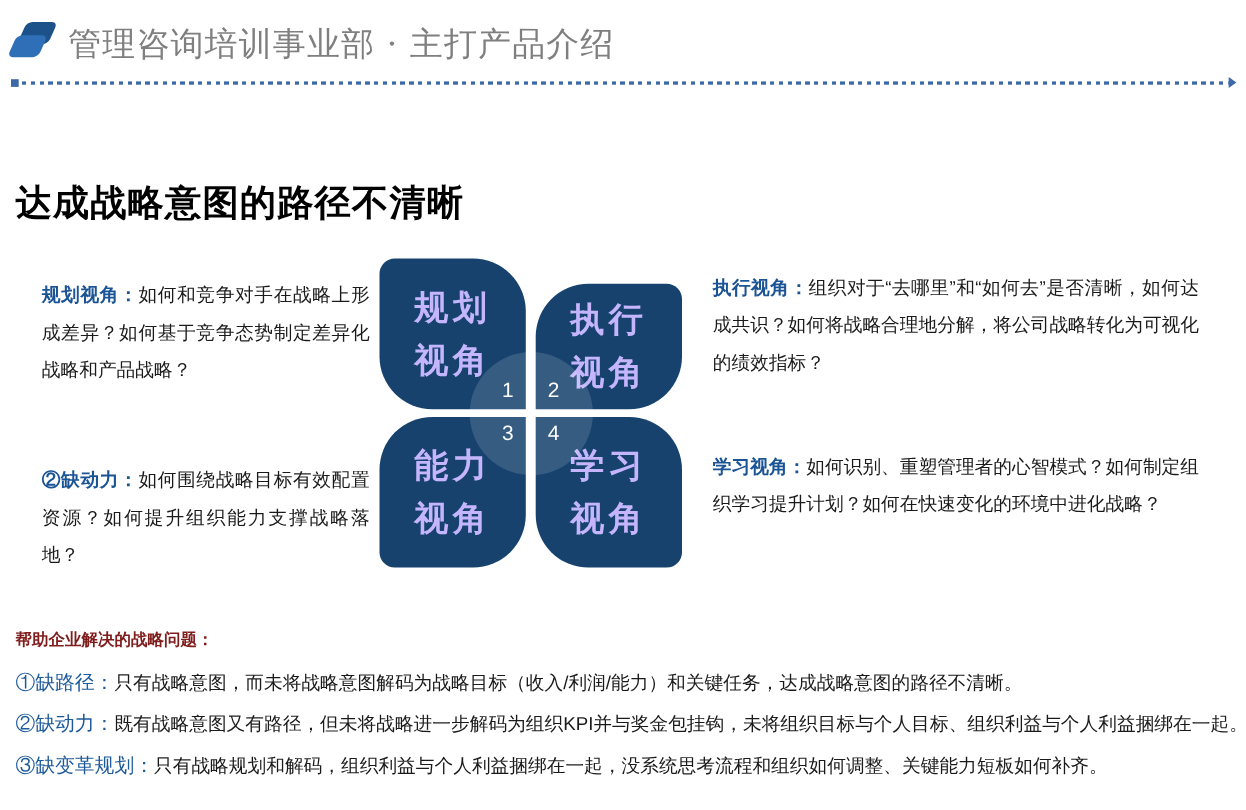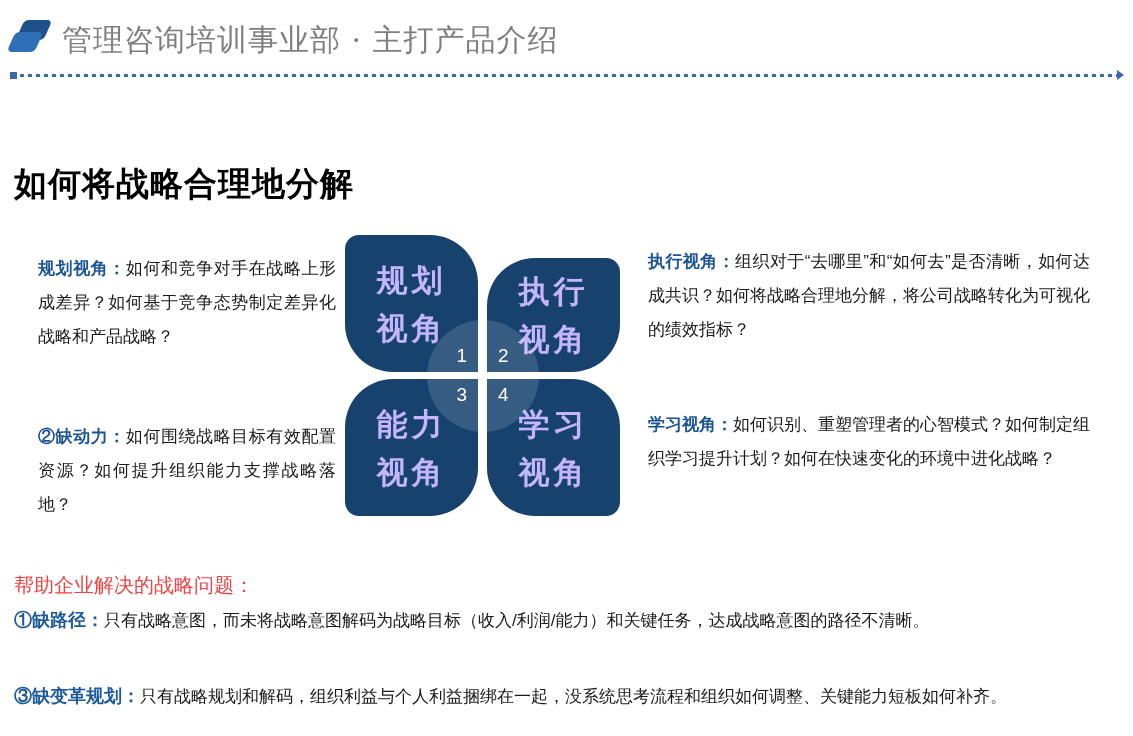--- a/index.html
+++ b/index.html
@@ -93,48 +93,48 @@
     text-align:justify;
   }
   .pblock .plabel{color:#1B5494;font-weight:bold;margin-top:40px;}
   .pblock.p-planning {left:38px; top:252px; width:298px;}
   .pblock.p-execution{left:648px;top:245px;width:442px;}
   .pblock.p-capability{left:38px;top:420px;width:298px;}
   .pblock.p-learning {left:648px;top:408px;width:442px;}
   
   .problems-heading{
     position:absolute;left:14px;top:572px;
-    font-size:20px;font-weight:normal;color:#ef4444;
+    font-size:15px;font-weight:bold;color:#7f1d1d;
   }
   .problem{
     position:absolute;left:14px;width:1115px;
     font-size:17px;color:#1a1a1a;white-space:nowrap;
   }
-  .problem .plabel{color:#1D5A9B;font-weight:bold;font-size:18px;}
+  .problem .plabel{color:#1D5A9B;font-weight:normal;font-size:18px;}
   .problem.i0{top:608px;}
   .problem.i1{top:646px;}
   .problem.i2{top:684px;}
 </style>
 </head>
 <body>
 
 <div class="slide">
 
   <div class="logo">
     <span class="back"></span>
     <span class="front"></span>
   </div>
   <div class="header-title">管理咨询培训事业部 · 主打产品介绍</div>
 
   <div class="dot-start"></div>
   <div class="dotline"></div>
   <div class="dot-arrow"></div>
 
 
-  <div class="section-title">如何将战略合理地分解</div>
+  <div class="section-title">达成战略意图的路径不清晰</div>
 
   <div class="quadrant">
     <div class="qcell tl">
       <span class="qlabel">规划
 视角</span>
       <span class="qnum">1</span>
     </div>
     <div class="qcell tr">
       <span class="qlabel">执行
 视角</span>
@@ -164,17 +164,20 @@
   </div>
   <div class="pblock p-learning">
     <span class="plabel">学习视角：</span><span>如何识别、重塑管理者的心智模式？如何制定组织学习提升计划？如何在快速变化的环境中进化战略？</span>
   </div>
 
   <div class="problems-heading">帮助企业解决的战略问题：</div>
 
   <div class="problem i0">
     <span class="plabel">①缺路径：</span><span>只有战略意图，而未将战略意图解码为战略目标（收入/利润/能力）和关键任务，达成战略意图的路径不清晰。</span>
   </div>
+  <div class="problem i1">
+    <span class="plabel">②缺动力：</span><span>既有战略意图又有路径，但未将战略进一步解码为组织KPI并与奖金包挂钩，未将组织目标与个人目标、组织利益与个人利益捆绑在一起。</span>
+  </div>
   <div class="problem i2">
     <span class="plabel">③缺变革规划：</span><span>只有战略规划和解码，组织利益与个人利益捆绑在一起，没系统思考流程和组织如何调整、关键能力短板如何补齐。</span>
   </div>
 
 </div>
 
 </body></html>

